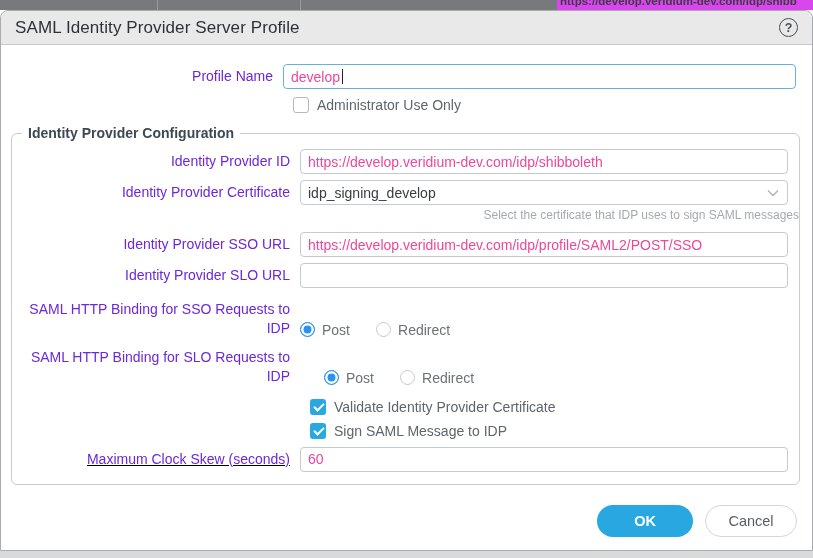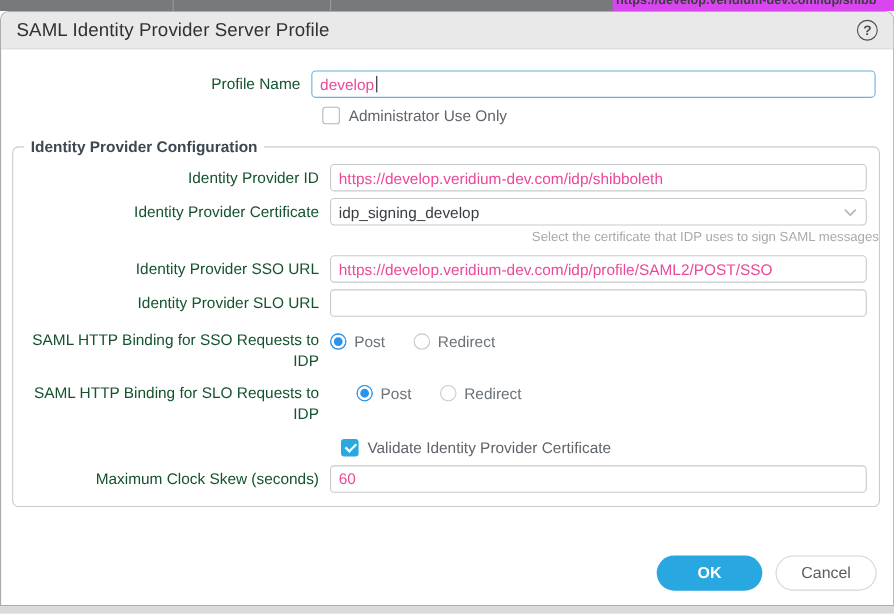--- a/index.html
+++ b/index.html
@@ -52,21 +52,21 @@
     display: flex; align-items: center; justify-content: center;
     font-size: 12.5px; font-weight: bold; color: #4a4d50; cursor: pointer;
   }
 
   .dlg-body { padding-top: 19px; }
 
   
   .row { display: flex; align-items: center; margin-bottom: 8px; }
   .lbl {
     width: 282px; flex-shrink: 0; text-align: right; padding-right: 10px;
-    font-size: 14px; color: #14532d; line-height: 1.35;
+    font-size: 14px; color: #6d28d9; line-height: 1.35;
   }
   .field { flex: 1; margin-right: 16px; position: relative; }
   .tinput {
     width: 100%; height: 25px;
     border: 1px solid #c6c9cc; border-radius: 4px;
     font-family: "Liberation Sans", sans-serif;
     font-size: 14px; color: #ec4899; padding: 0 7px; background: #fff;
     outline: none;
   }
   .tinput.focused { border-color: #69b1dd; }
@@ -111,21 +111,21 @@
 
   
   .select {
     height: 25px; border: 1px solid #c6c9cc; border-radius: 4px; background: #fff;
     display: flex; align-items: center; padding: 0 7px; cursor: pointer;
   }
   .select-value { flex: 1; font-size: 14px; color: #383d42; }
   .chevron { width: 14px; height: 14px; flex-shrink: 0; }
 
   
-  .radio-row { align-items: flex-start; margin-bottom: 10px; }
+  .radio-row { align-items: flex-end; margin-bottom: 10px; }
   .radio-group { display: flex; align-items: center; gap: 26px; padding-top: 2px; }
   .radio-opt { display: flex; align-items: center; gap: 7px; cursor: pointer; }
   .radio {
     width: 15px; height: 15px; border-radius: 50%; flex-shrink: 0;
     border: 1.5px solid #c6c9cc; background: #fff;
   }
   .radio.selected {
     border: 1.5px solid #2b92ef; background: #2b92ef;
     box-shadow: inset 0 0 0 2.5px #fff;
   }
@@ -249,22 +249,26 @@
             </span>
           </span>
         </span>
       </div>
 
       <div class="check-row" style="margin-left:298px;">
         <span class="checkbox checked"></span>
         <span class="check-label">Validate Identity Provider Certificate</span>
       </div>
 
-
-      <div class="row" style="margin-bottom:0; margin-top:4px;">
+      <div class="check-row" style="margin-left:298px;">
+        <span class="checkbox checked"></span>
+        <span class="check-label">Sign SAML Message to IDP</span>
+      </div>
+
+      <div class="row" style="margin-bottom:0; margin-top:4px;text-decoration:underline;">
         <span class="lbl">Maximum Clock Skew (seconds)</span>
         <span class="field">
           <input class="tinput" type="text" value="60" style="">
         </span>
       </div>
 
     </fieldset>
   </div>
 
   <div class="footer">

